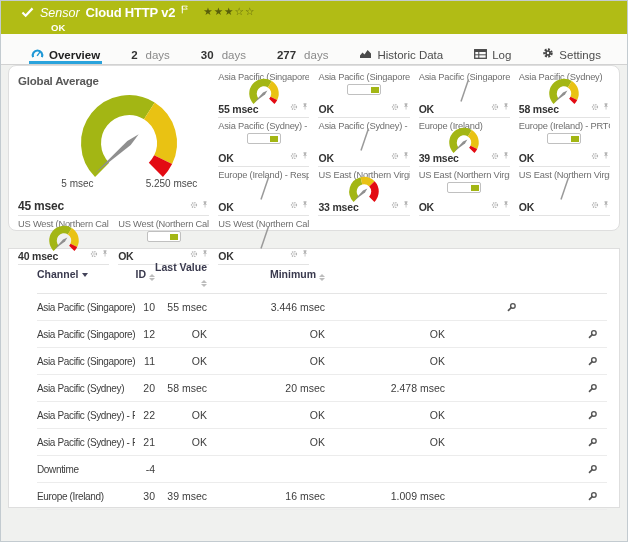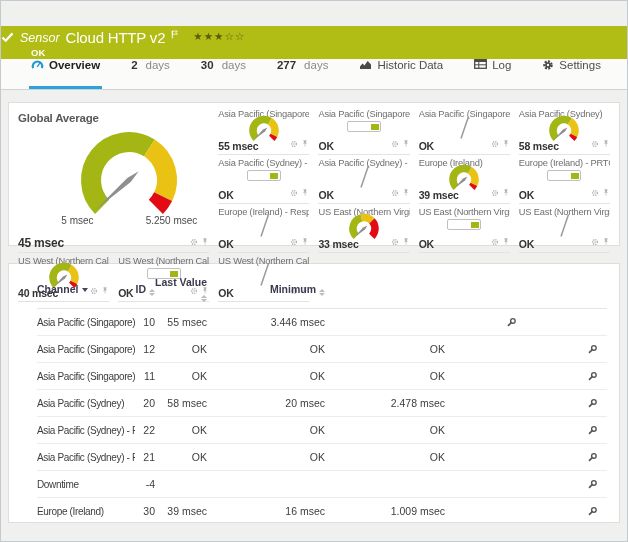--- a/index.html
+++ b/index.html
@@ -8,43 +8,43 @@
     font-family:"Liberation Sans", sans-serif;
     background:#f0f1ef;
     color:#3c3c3c;
     overflow:hidden;
     border:1px solid #c3cbd0;
     position:relative;
   }
   
   .titlebar {
     background:var(--brand-green,#b1bc15);
-    height:33px; padding:3px 10px 0 0; color:#fff;margin-top:25px;
+    height:33px; padding:3px 10px 0 20px; color:#fff;
   }
   .titlebar-row1 { display:flex; align-items:center; gap:6px; height:17px; }
   .sensor-label { font-style:italic; font-size:12.5px; }
-  .sensor-name  { font-weight:normal; font-size:15px; letter-spacing:-0.2px; }
+  .sensor-name  { font-weight:bold; font-size:13px; letter-spacing:-0.2px; }
   .flag-wrap { margin-top:-7px; }
   .stars { font-size:10.5px; color:rgba(0,0,0,0.5); letter-spacing:1px; margin-left:8px; margin-top:-3px; cursor:pointer; }
   .status-ok { font-size:9.5px; font-weight:bold; margin-left:30px; margin-top:1px; }
   
   .tabbar {
     height:31px; background:#fbfbfa; border-bottom:1px solid #d2d2d2;
     display:flex; align-items:stretch; justify-content:space-between;
     padding:0 24px 0 28px;
   }
-  .tab { display:flex; align-items:flex-start; gap:5px; font-size:11.5px; color:#4d4d4d;
+  .tab { display:flex; align-items:flex-end; gap:5px; font-size:11.5px; color:#4d4d4d;
          border-bottom:3px solid transparent; padding:0 2px; cursor:pointer; white-space:nowrap; }
   .tab.active { border-bottom-color:var(--tab-blue,#2aa3dc); color:#222; font-weight:bold; }
   .tab .num { font-weight:bold; color:#333; }
   .tab .days { color:#8a8a8a; margin-left:3px; }
   .tab svg { flex:0 0 auto; }
   
   .card { background:#fff; border:1px solid #dedede; margin:0 7px; }
-  .card.gauges { margin-top:12px; height:144px; }
+  .card.gauges { margin-top:0; height:166px;border-radius:8px; }
   .card.table-card { margin-top:17px; height:260px; }
   
   .gauge-grid {
     display:grid;
     grid-template-columns:repeat(6,1fr);
     grid-auto-rows:49px;
     column-gap:9px;
     padding:3px 9px 0 9px;
   }
   .cell { border-bottom:1px solid #e3e3e3; display:flex; flex-direction:column; padding-top:3px; overflow:hidden; }

